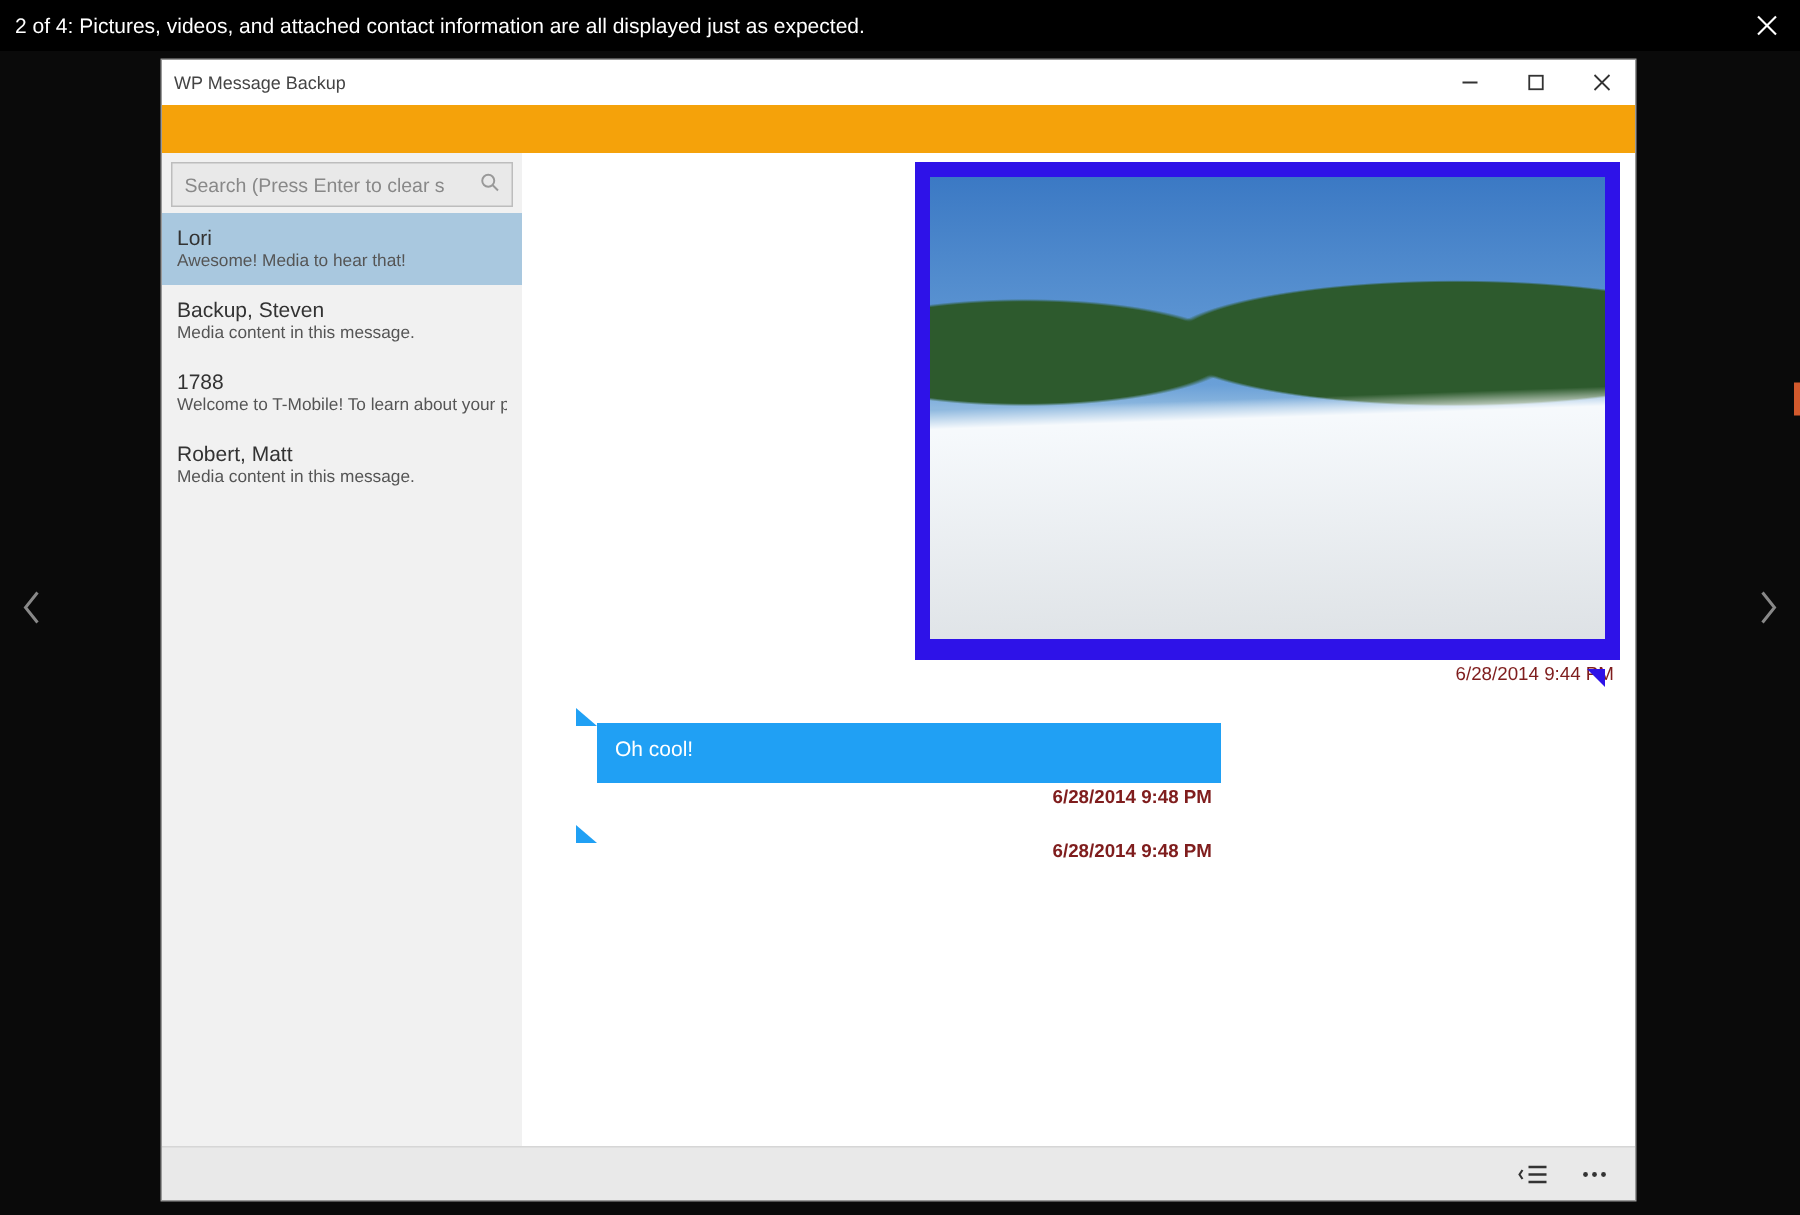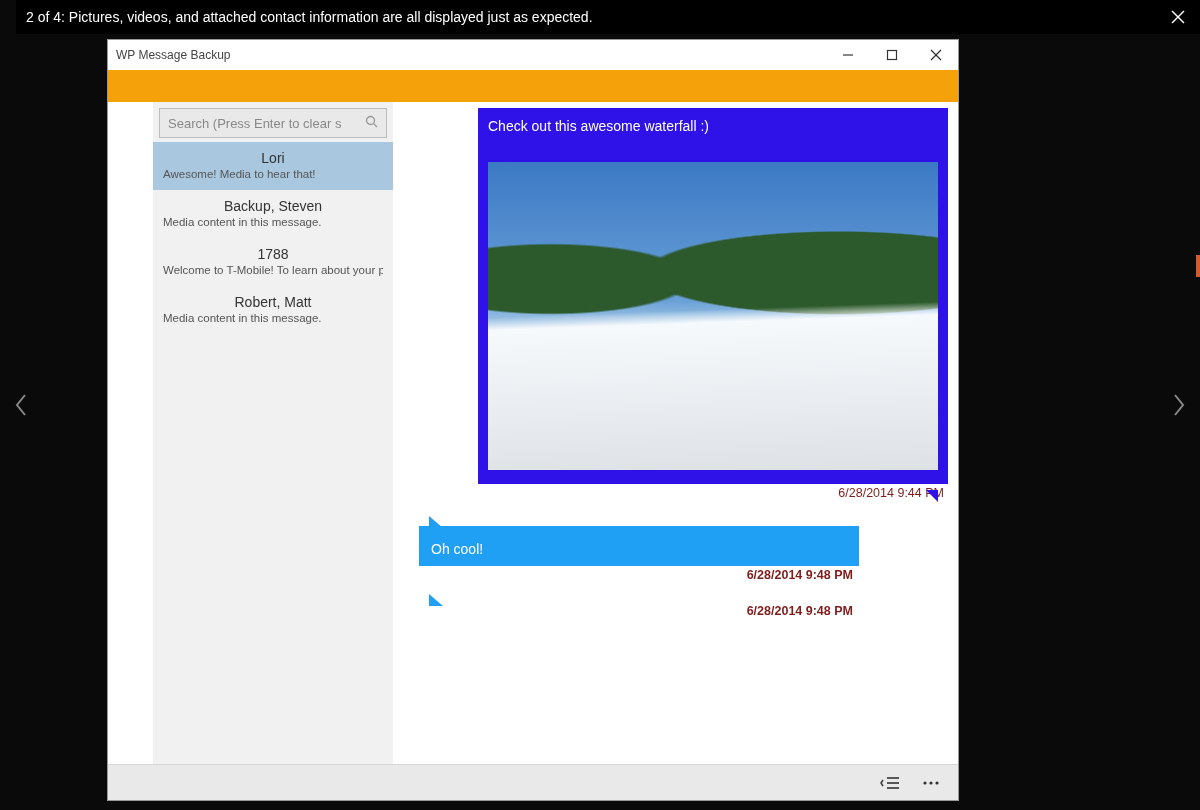--- a/index.html
+++ b/index.html
@@ -1,73 +1,73 @@
 <!DOCTYPE html>
 <html><head>
 <meta charset="utf-8">
 <style>
   * { box-sizing: border-box; margin: 0; padding: 0; }
   html, body { width: 1200px; height: 810px; overflow: hidden; font-family: "Segoe UI", Arial, sans-serif; }
   body { background: #0a0a0a; }
 
   
   .viewer-topbar {
-    position: absolute; top: 0; left: 16px; right: 0; height: 34px;
+    position: absolute; top: 0; left: 0; right: 0; height: 34px;
     background: #000; color: #fff; display: flex; align-items: center;
     font-size: 14px; padding-left: 10px;
   }
   .viewer-close {
     position: absolute; top: 0; right: 0; width: 44px; height: 34px;
     display: flex; align-items: center; justify-content: center;
     color: #fff; cursor: pointer;
   }
   .viewer-arrow {
     position: absolute; top: 50%; transform: translateY(-50%);
     width: 30px; height: 60px; display: flex; align-items: center; justify-content: center;
     color: #888; cursor: pointer;
   }
   .viewer-arrow.left { left: 6px; }
   .viewer-arrow.right { right: 6px; }
   .edge-accent { position: absolute; right: 0; top: 255px; width: 4px; height: 22px; background: #d25a2d; }
 
   
   .app-window {
-    position: absolute; left: 108px; top: 40px; width: 850px; height: 760px;
+    position: absolute; left: 108px; top: 40px; width: 982px; height: 760px;
     background: #fff; box-shadow: 0 0 0 1px #999;
     display: flex; flex-direction: column;
   }
   .titlebar {
     height: 30px; display: flex; align-items: center; font-size: 12px;
     color: #444; padding-left: 8px; background: #fff;
   }
   .titlebar-controls {
     margin-left: auto; display: flex;
   }
   .tb-btn {
     width: 44px; height: 30px; display: flex; align-items: center; justify-content: center;
     cursor: pointer;
   }
   .tb-btn svg { stroke: #333; }
 
   .orange-band { height: 32px; background: #f5a20a; }
 
-  .app-body { flex: 1; display: flex; min-height: 0; padding-left: 45px; }
+  .app-body { flex: 1; display: flex; min-height: 0; }
 
   
   .sidebar { width: 240px; background: #f1f1f1; display: flex; flex-direction: column; }
   .searchbox {
     margin: 6px 6px 4px 6px; height: 30px; border: 1px solid #bdbdbd;
     background: #e9e9e9; display: flex; align-items: center; padding: 0 8px;
     color: #888; font-size: 13px;
   }
   .searchbox .mag { margin-left: auto; color: #999; font-size: 12px; }
   .conv-list { flex: 1; overflow: hidden; }
   .conv-item { padding: 8px 10px 10px 10px; cursor: pointer; }
   .conv-item.selected { background: #a9c8df; }
-  .conv-name { font-size: 14px; color: #333; margin-bottom: 2px; text-align: center; }
+  .conv-name { font-size: 14px; color: #333; margin-bottom: 2px; }
   .conv-preview { font-size: 11.5px; color: #555; white-space: nowrap; overflow: hidden; }
 
   
   .convo { flex: 1; background: #fff; padding: 0 10px 0 26px; overflow: hidden; position: relative; }
 
   .msg { position: relative; margin-bottom: 20px; }
   .msg .ts { font-size: 12.5px; color: #7f1d1d; text-align: right; margin-top: 2px; }
 
   .bubble { color: #fff; padding: 8px 12px; font-size: 14px; line-height: 1.3; }
 
@@ -85,21 +85,21 @@
     width: 100%; height: 308px;
     background:
       linear-gradient(178deg, rgba(255,255,255,0) 48%, rgba(255,255,255,0.92) 52%, rgba(230,230,230,0.9) 100%),
       radial-gradient(ellipse 70% 22% at 78% 36%, #2d5a2d 0%, #2d5a2d 60%, transparent 62%),
       radial-gradient(ellipse 55% 20% at 14% 38%, #2d5a2d 0%, #2d5a2d 55%, transparent 58%),
       linear-gradient(#3b79c4 0%, #6aa0d8 45%, #8fb9df 50%);
   }
 
   
   .msg.out { width: 440px; margin-left: 0; }
-  .msg.out .bubble { background: #20a0f4; min-height: 40px; display:flex; align-items:flex-end;}
+  .msg.out .bubble { background: #20a0f4; min-height: 40px; display:flex; align-items:flex-start;margin-left:24px;}
   .msg.out .tail {
     position: absolute; left: 10px; top: -10px;
     width: 0; height: 0; border-right: 14px solid transparent; border-bottom: 12px solid #20a0f4;
   }
   .msg.out .ts { text-align: right; padding-right: 6px; font-weight: bold; }
 
   
   .cmdbar {
     position: absolute; left:0; right:0; bottom:0; height: 36px; background: #e9e9e9;
     border-top: 1px solid #d6d6d6;
@@ -186,21 +186,20 @@
           <div class="conv-name">Robert, Matt</div>
           <div class="conv-preview">Media content in this message.</div>
         </div>
       </div>
     </aside>
 
     <main class="convo">
 
       <div class="msg in">
         <div class="media-bubble">
-          <div class="media-caption">Check out this awesome waterfall :)</div>
           <div class="media-img"></div>
         </div>
         <div class="tail"></div>
         <div class="ts">6/28/2014 9:44 PM</div>
       </div>
 
       <div class="msg out" style="margin-top:26px;">
         <div class="tail"></div>
         <div class="bubble">
           <span>Oh cool!</span>

